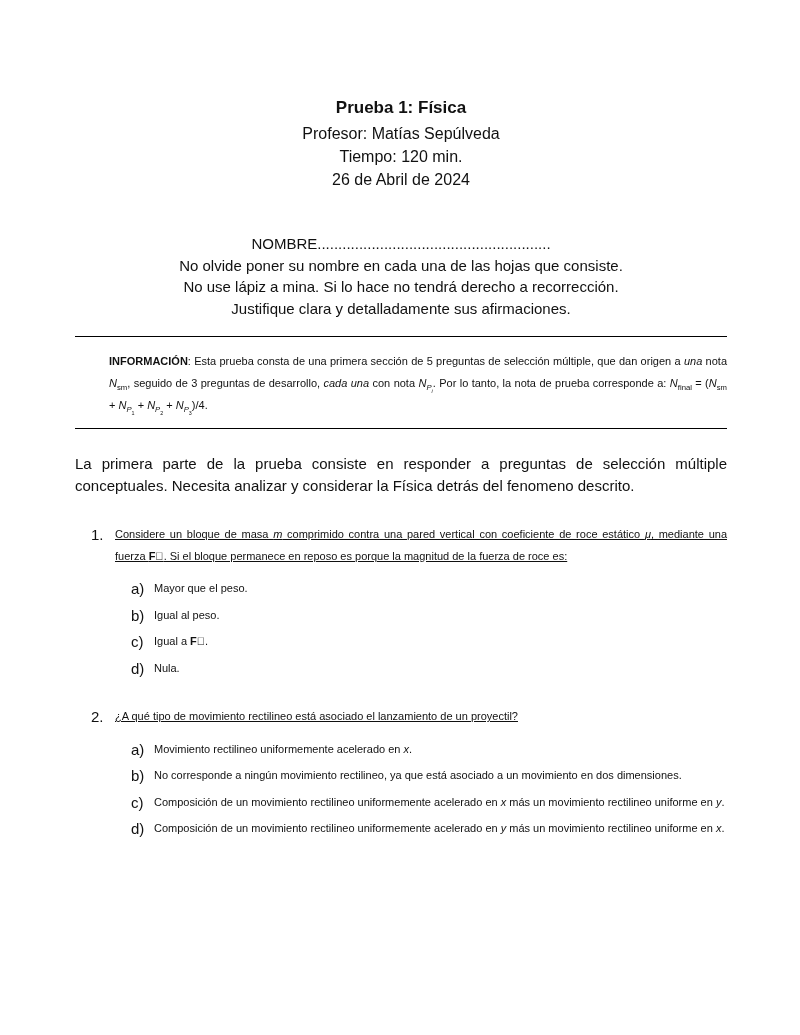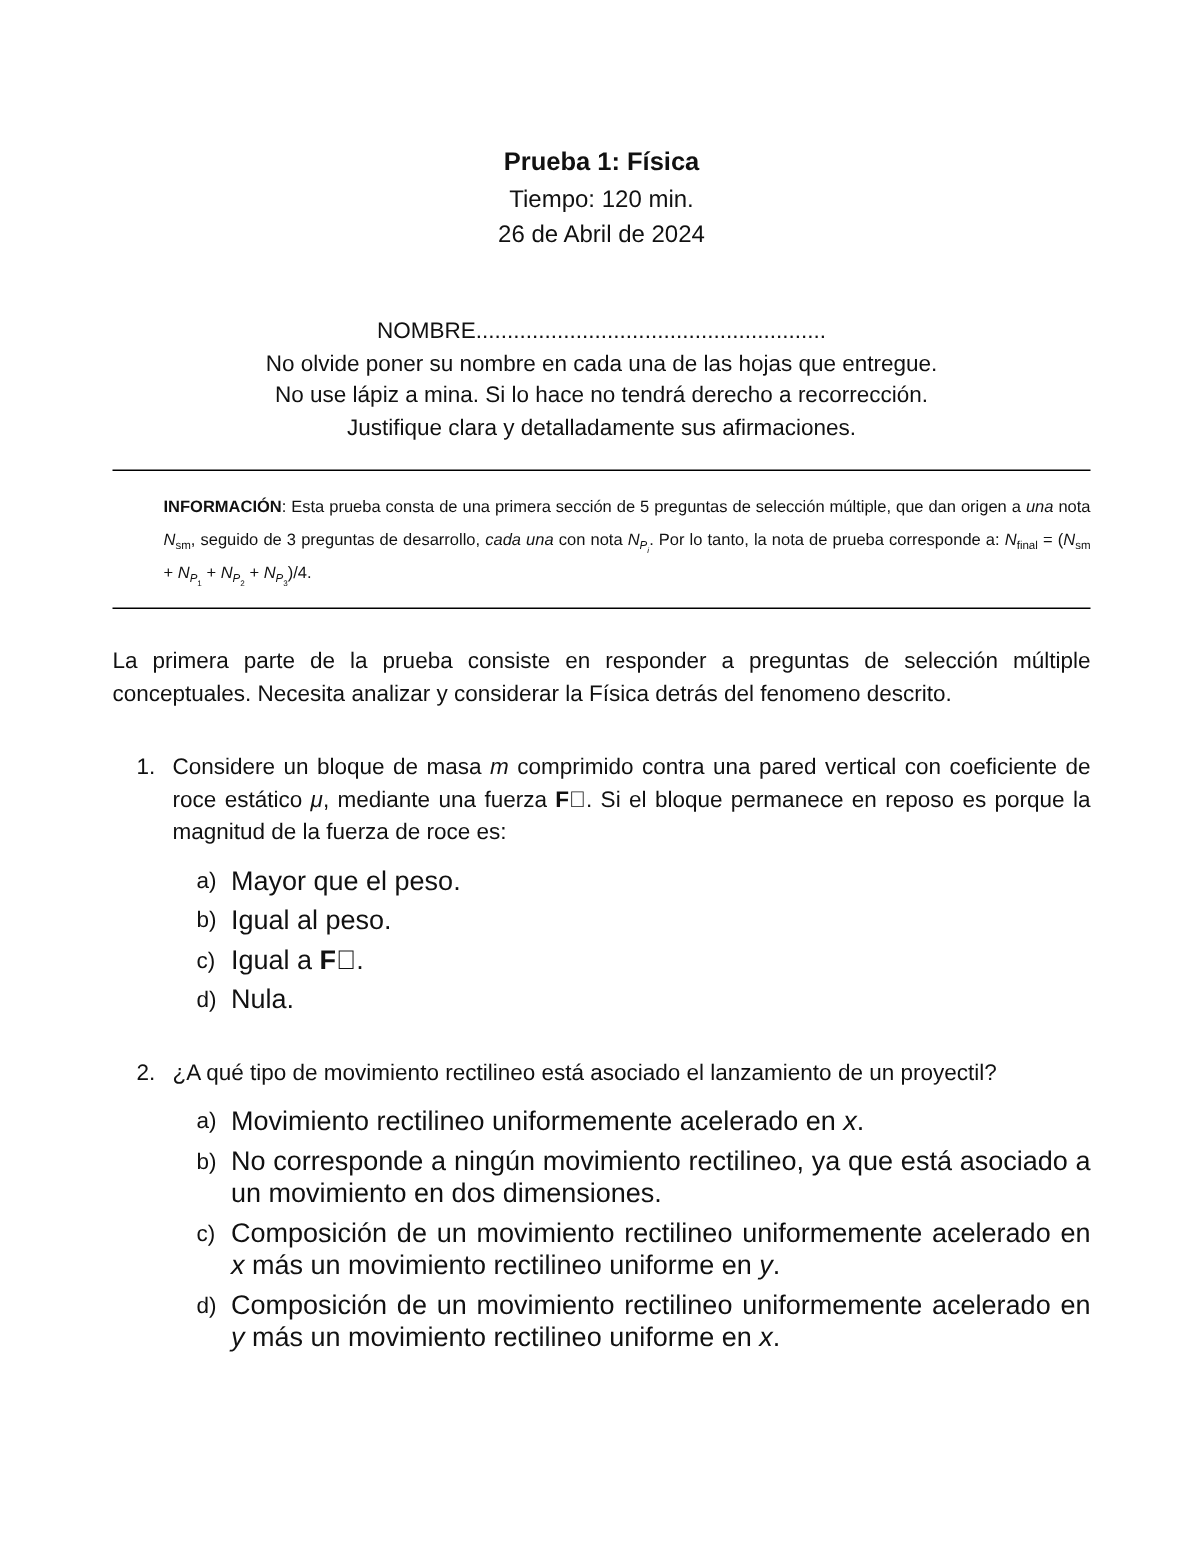--- a/index.html
+++ b/index.html
@@ -27,43 +27,44 @@
   .rule-1 { margin: 17px 0 13px 0; }
   .rule-2 { margin: 12px 0 0 0; }
   
   .info-par { font-size: 11px; line-height: 22px; text-align: justify; margin-left: 34px; }
   
   .intro-par { margin-top: 24px; font-size: 15px; line-height: 22px; text-align: justify; }
   
   .question { margin-top: 27px; }
   .q-row { display: flex; margin-left: 16px; }
   .q-num { width: 24px; flex: 0 0 24px; font-size: 15px; line-height: 21.5px; }
-  .q-text { flex: 1; font-size: 15px; line-height: 21.5px; text-align: justify; }
+  .q-text { flex: 1; font-size: 11px; line-height: 21.5px; text-align: justify; text-decoration: underline; }
   .options { margin-top: 11px; margin-left: 56px; }
   .option { display: flex; margin-bottom: 5px; }
   .opt-label { width: 23px; flex: 0 0 23px; font-size: 15px; line-height: 21.5px; }
-  .opt-text { flex: 1; font-size: 18px; line-height: 21.5px; text-align: justify; }
+  .opt-text { flex: 1; font-size: 11px; line-height: 21.5px; text-align: justify; }
   sub { font-size: 70%; line-height: 0; }
   i { font-style: italic; }
   b { font-weight: 700; }
 </style>
 </head>
 <body>
 
 <div class="page">
 
   <div class="header">
     <div class="title">Prueba 1: Física</div>
+    <div class="header-line">Profesor: Matías Sepúlveda</div>
     <div class="header-line">Tiempo: 120 min.</div>
     <div class="header-line">26 de Abril de 2024</div>
   </div>
 
   <div class="name-block">
     <div>NOMBRE........................................................</div>
-    <div>No olvide poner su nombre en cada una de las hojas que entregue.</div>
+    <div>No olvide poner su nombre en cada una de las hojas que consiste.</div>
     <div>No use lápiz a mina. Si lo hace no tendrá derecho a recorrección.</div>
     <div>Justifique clara y detalladamente sus afirmaciones.</div>
   </div>
 
   <hr class="rule rule-1">
 
   <p class="info-par"><b>INFORMACIÓN</b>: Esta prueba consta de una primera sección de 5 preguntas de selección múltiple, que dan origen a <i>una</i> nota <i>N</i><sub>sm</sub>, seguido de 3 preguntas de desarrollo, <i>cada una</i> con nota <i>N</i><sub><i>P</i><sub><i>i</i></sub></sub>. Por lo tanto, la nota de prueba corresponde a: <i>N</i><sub>final</sub> = (<i>N</i><sub>sm</sub> + <i>N</i><sub><i>P</i><sub>1</sub></sub> + <i>N</i><sub><i>P</i><sub>2</sub></sub> + <i>N</i><sub><i>P</i><sub>3</sub></sub>)/4.</p>
 
   <hr class="rule rule-2">
 

